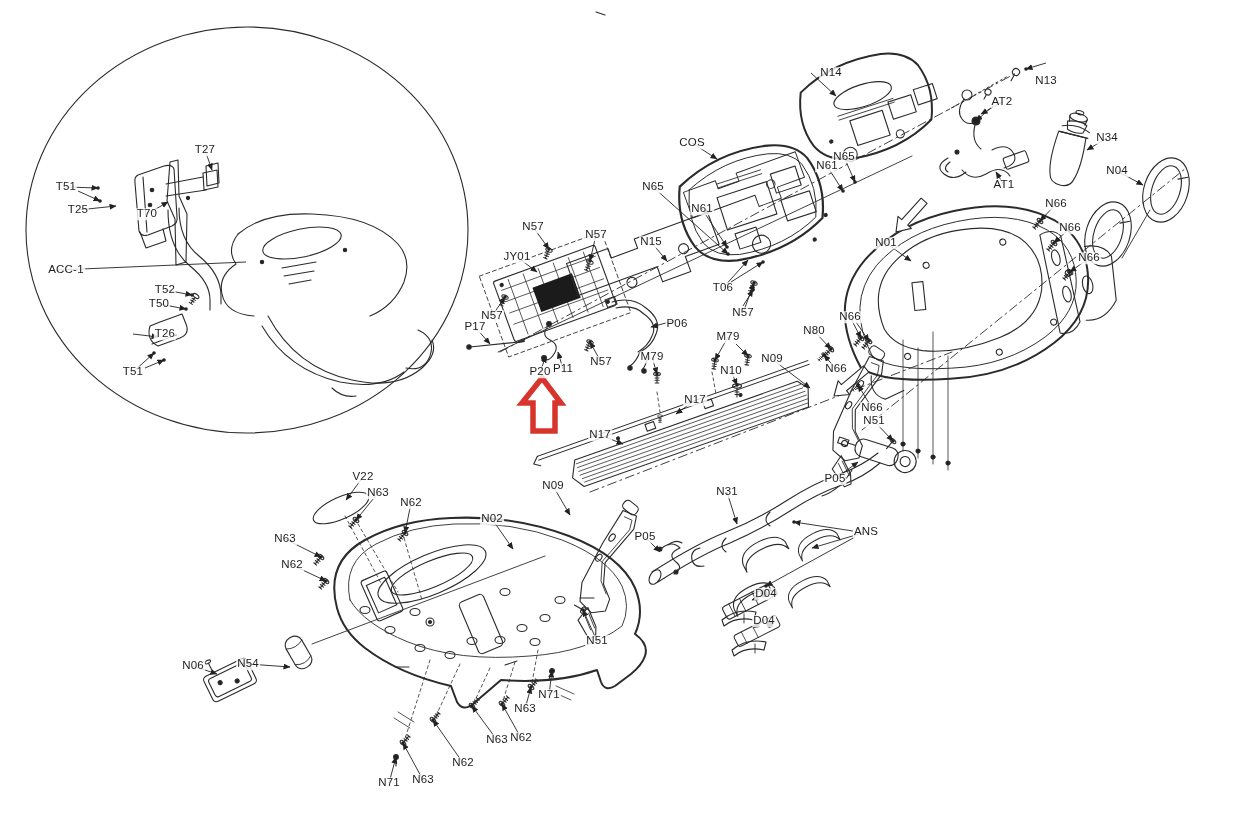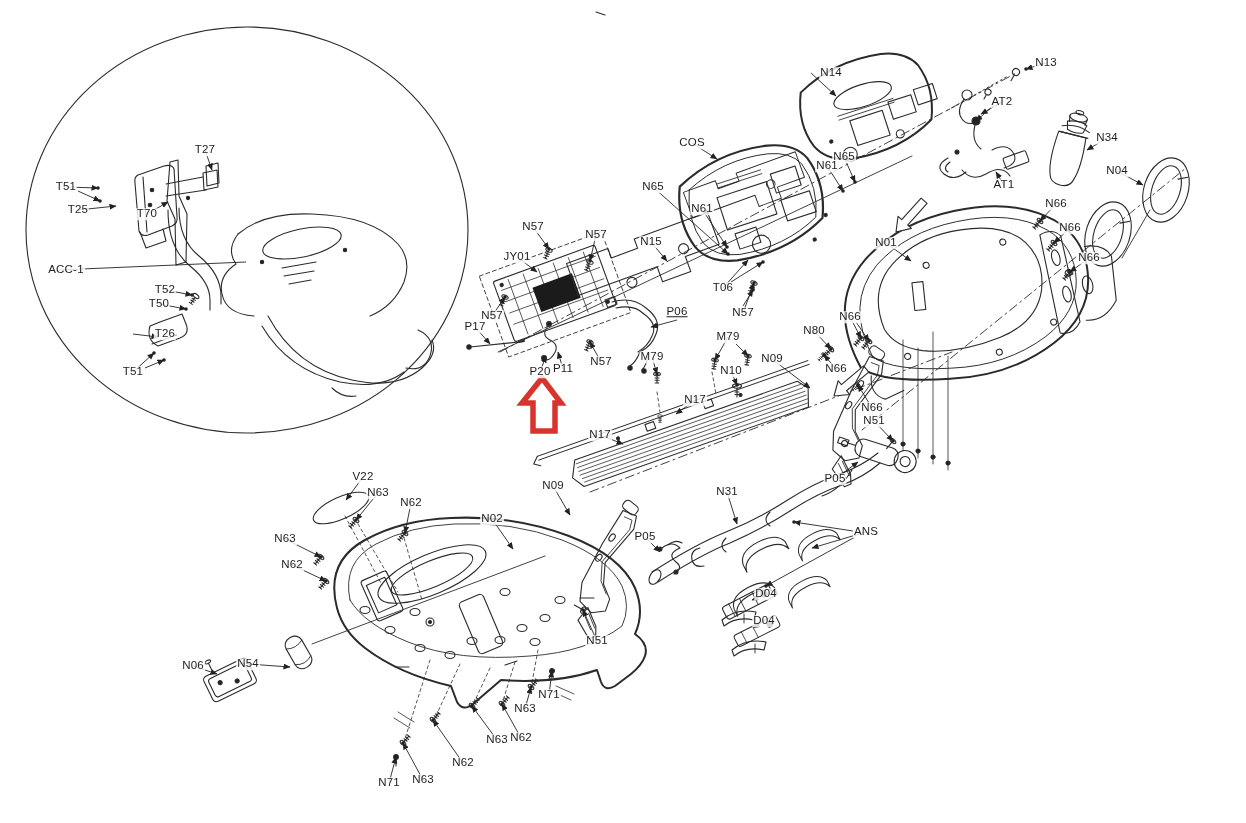--- a/index.html
+++ b/index.html
@@ -571,41 +571,41 @@
       <div class="part-label" style="left: 205px; top: 150px; color: rgb(29, 29, 31);">T27</div>
       <div class="part-label" style="left: 66px; top: 187px; color: rgb(29, 29, 31);">T51</div>
       <div class="part-label" style="left: 78px; top: 210px; color: rgb(29, 29, 31);">T25</div>
       <div class="part-label" style="left: 147px; top: 214px; color: rgb(29, 29, 31);">T70</div>
       <div class="part-label" style="left: 66px; top: 270px; color: rgb(29, 29, 31);">ACC-1</div>
       <div class="part-label" style="left: 165px; top: 290px; color: rgb(29, 29, 31);">T52</div>
       <div class="part-label" style="left: 159px; top: 304px; color: rgb(29, 29, 31);">T50</div>
       <div class="part-label" style="left: 133px; top: 334px; color: rgb(29, 29, 31); margin-left: 32px;">T26</div>
       <div class="part-label" style="left: 133px; top: 372px; color: rgb(29, 29, 31);">T51</div>
       <div class="part-label" style="left: 811px; top: 73px; color: rgb(29, 29, 31); margin-left: 20px;">N14</div>
-      <div class="part-label" style="left: 1046px; top: 63px; color: rgb(29, 29, 31);">N13</div>
+      <div class="part-label" style="left: 1046px; top: 81px; color: rgb(29, 29, 31);">N13</div>
       <div class="part-label" style="left: 1002px; top: 102px; color: rgb(29, 29, 31);">AT2</div>
       <div class="part-label" style="left: 1004px; top: 185px; color: rgb(29, 29, 31);">AT1</div>
       <div class="part-label" style="left: 1107px; top: 138px; color: rgb(29, 29, 31);">N34</div>
       <div class="part-label" style="left: 1117px; top: 171px; color: rgb(29, 29, 31);">N04</div>
       <div class="part-label" style="left: 692px; top: 143px; color: rgb(29, 29, 31);">COS</div>
       <div class="part-label" style="left: 844px; top: 157px; color: rgb(29, 29, 31);">N65</div>
       <div class="part-label" style="left: 827px; top: 166px; color: rgb(29, 29, 31);">N61</div>
       <div class="part-label" style="left: 653px; top: 187px; color: rgb(29, 29, 31);">N65</div>
       <div class="part-label" style="left: 702px; top: 209px; color: rgb(29, 29, 31);">N61</div>
       <div class="part-label" style="left: 651px; top: 242px; color: rgb(29, 29, 31);">N15</div>
       <div class="part-label" style="left: 886px; top: 243px; color: rgb(29, 29, 31);">N01</div>
       <div class="part-label" style="left: 1056px; top: 204px; color: rgb(29, 29, 31);">N66</div>
       <div class="part-label" style="left: 1070px; top: 228px; color: rgb(29, 29, 31);">N66</div>
       <div class="part-label" style="left: 1089px; top: 258px; color: rgb(29, 29, 31);">N66</div>
       <div class="part-label" style="left: 533px; top: 227px; color: rgb(29, 29, 31);">N57</div>
       <div class="part-label" style="left: 596px; top: 235px; color: rgb(29, 29, 31);">N57</div>
       <div class="part-label" style="left: 517px; top: 257px; color: rgb(29, 29, 31);">JY01</div>
       <div class="part-label" style="left: 492px; top: 316px; color: rgb(29, 29, 31);">N57</div>
       <div class="part-label" style="left: 475px; top: 327px; color: rgb(29, 29, 31);">P17</div>
-      <div class="part-label" style="left: 677px; top: 312px; color: rgb(29, 29, 31); text-decoration: underline;">P06</div>
+      <div class="part-label" style="left: 677px; top: 324px; color: rgb(29, 29, 31);">P06</div>
       <div class="part-label" style="left: 723px; top: 288px; color: rgb(29, 29, 31);">T06</div>
       <div class="part-label" style="left: 743px; top: 313px; color: rgb(29, 29, 31);">N57</div>
       <div class="part-label" style="left: 540px; top: 372px; color: rgb(29, 29, 31);">P20</div>
       <div class="part-label" style="left: 563px; top: 369px; color: rgb(29, 29, 31);">P11</div>
       <div class="part-label" style="left: 601px; top: 362px; color: rgb(29, 29, 31);">N57</div>
       <div class="part-label" style="left: 652px; top: 357px; color: rgb(29, 29, 31);">M79</div>
       <div class="part-label" style="left: 728px; top: 337px; color: rgb(29, 29, 31);">M79</div>
       <div class="part-label" style="left: 731px; top: 371px; color: rgb(29, 29, 31);">N10</div>
       <div class="part-label" style="left: 695px; top: 400px; color: rgb(29, 29, 31);">N17</div>
       <div class="part-label" style="left: 600px; top: 435px; color: rgb(29, 29, 31);">N17</div>

